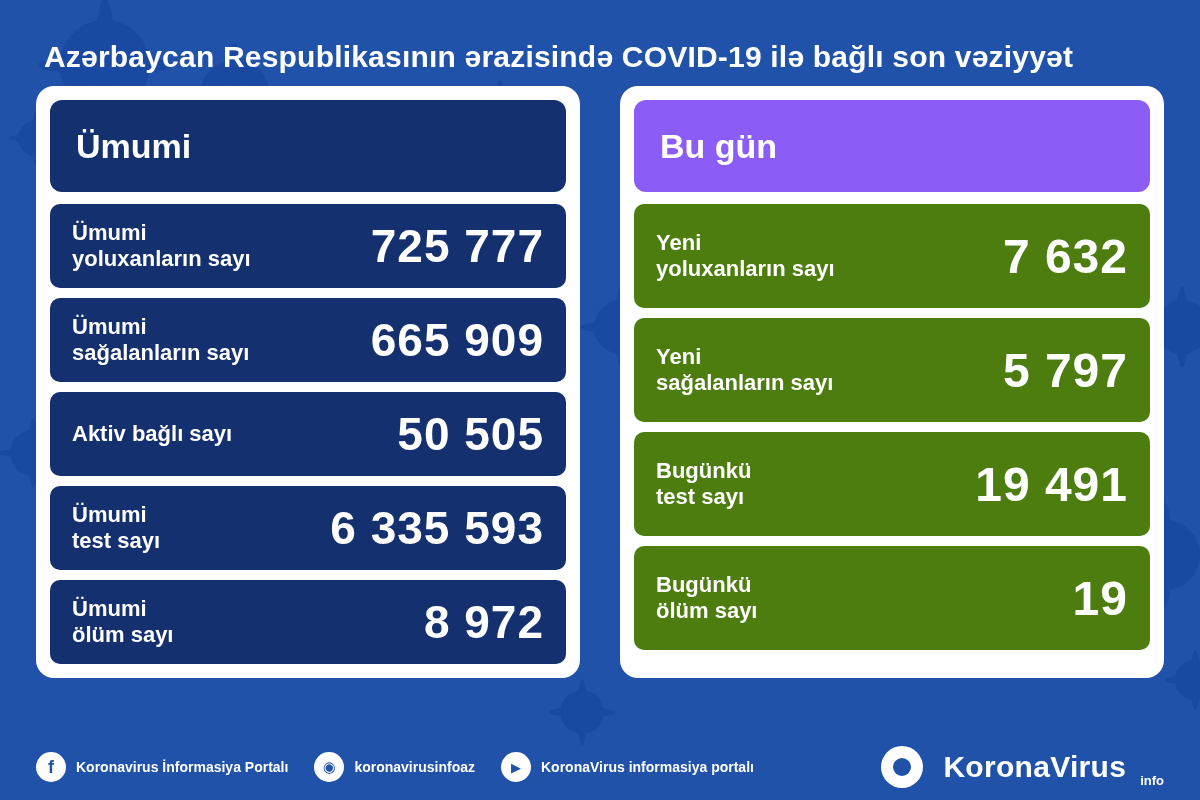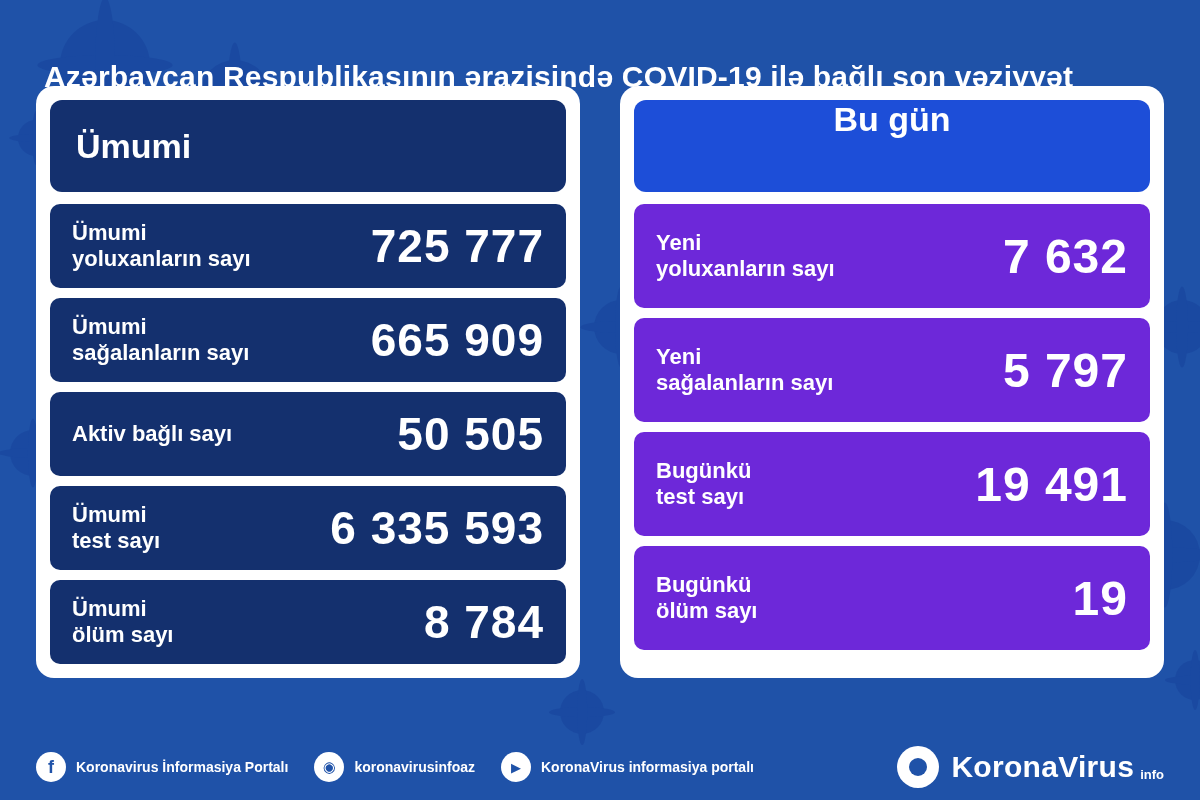--- a/index.html
+++ b/index.html
@@ -66,21 +66,20 @@
     padding: 40px 0 0 44px;
     height: 68px;
     box-sizing: border-box;
   }
   .title {
     color: #ffffff;
     font-size: 30px;
     font-weight: bold;
     letter-spacing: 0.2px;
     white-space: nowrap;
-    margin-top: 20px;
   }
 
   .columns {
     position: relative;
     z-index: 3;
     display: flex;
     gap: 40px;
     padding: 18px 36px 0 36px;
     box-sizing: border-box;
   }
@@ -95,21 +94,21 @@
     border-radius: 12px;
     height: 92px;
     display: flex;
     align-items: center;
     justify-content: space-between;
     padding: 0 26px;
     box-sizing: border-box;
     margin-bottom: 12px;
   }
   .head-total { background: #14306e; }
-  .head-today { background: #1d4ed8; flex-direction: column; }
+  .head-today { background: #8b5cf6; }
   .head-label {
     color: #ffffff;
     font-size: 34px;
     font-weight: bold;
   }
   .head-date {
     color: #dfe6f7;
     font-size: 34px;
     font-weight: bold;
     letter-spacing: 1px;
@@ -119,21 +118,21 @@
   .row {
     display: flex;
     align-items: center;
     justify-content: space-between;
     border-radius: 10px;
     padding: 0 22px;
     box-sizing: border-box;
     height: 84px;
   }
   .row-total { background: #14306e; }
-  .row-today { background: #6d28d9; }
+  .row-today { background: #4d7c0f; }
   .row-label {
     color: #ffffff;
     font-size: 22px;
     font-weight: bold;
     line-height: 26px;
     white-space: pre-line;
   }
   .row-value {
     color: #ffffff;
     font-size: 46px;
@@ -173,21 +172,21 @@
     background: #ffffff;
     display: flex;
     align-items: center;
     justify-content: center;
     color: #1f52a8;
   }
   .brand {
     margin-left: auto;
     display: flex;
     align-items: center;
-    gap: 12px;
+    gap: 20px;
   }
   .brand-mark {
     width: 42px;
     height: 42px;
     border-radius: 50%;
     background: #ffffff;
     position: relative;
   }
   .brand-mark .core {
     position: absolute;
@@ -201,21 +200,20 @@
     color: #ffffff;
     font-size: 30px;
     font-weight: bold;
     letter-spacing: 0.3px;
   }
   .brand-sub {
     color: #ffffff;
     font-size: 13px;
     font-weight: bold;
     align-self: flex-end;
-    margin-bottom: 6px;
     margin-left: -6px;
   }
 </style>
 </head>
 <body>
 
 <div class="poster">
 
   <div class="virus v1"></div>
   <div class="virus v2"></div>
@@ -255,21 +253,21 @@
           <span class="row-value">50 505</span>
         </div>
         <div class="row row-total">
           <span class="row-label">Ümumi
 test sayı</span>
           <span class="row-value">6 335 593</span>
         </div>
         <div class="row row-total">
           <span class="row-label">Ümumi
 ölüm sayı</span>
-          <span class="row-value">8 784</span>
+          <span class="row-value">8 972</span>
         </div>
       </div>
     </div>
 
     <div class="card col-today">
       <div class="card-head head-today">
         <span class="head-label">Bu gün</span>
       </div>
       <div class="rows">
         <div class="row row-today" style="height:104px">

